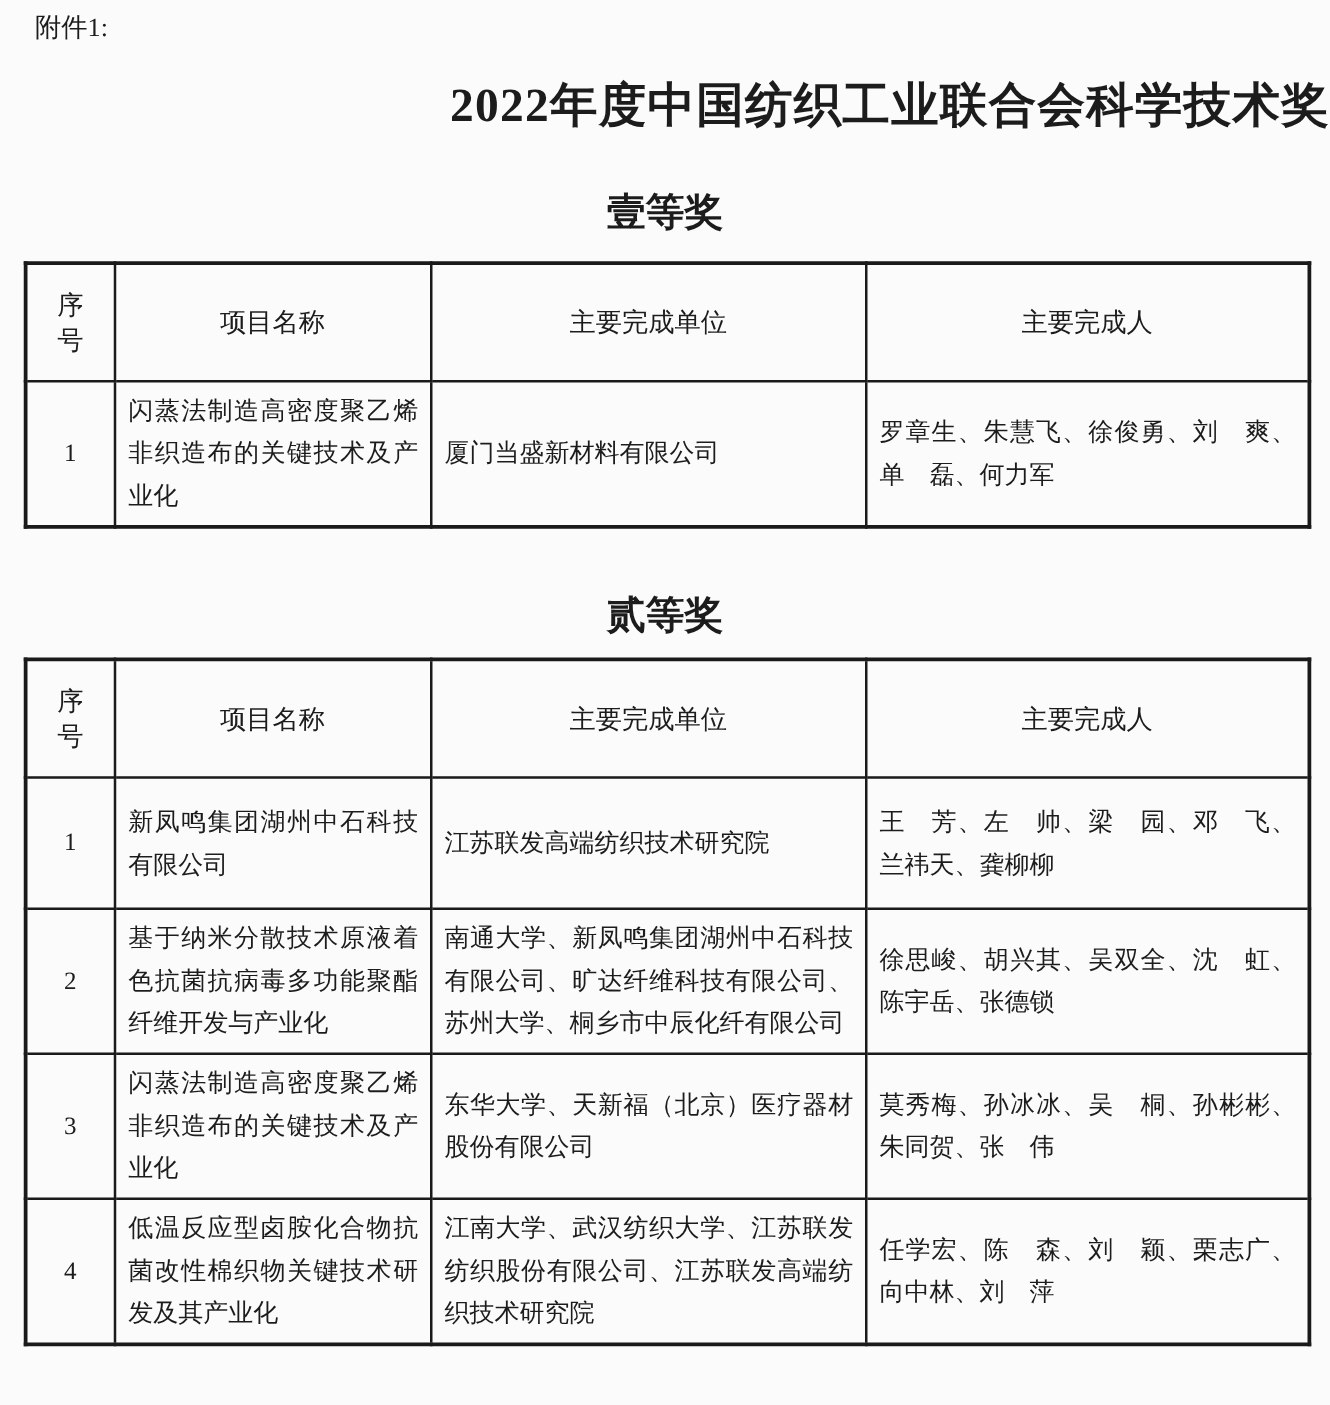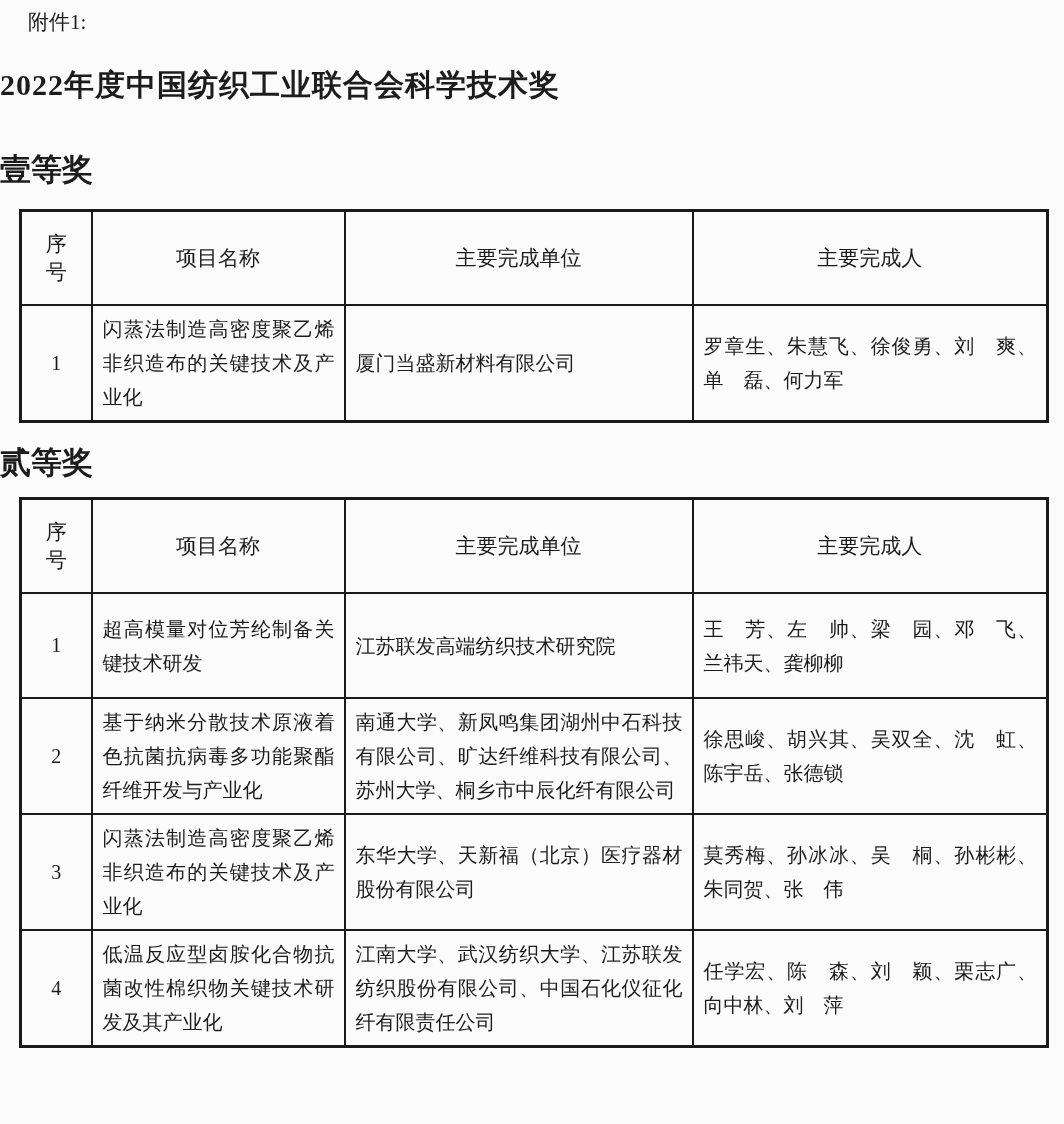--- a/index.html
+++ b/index.html
@@ -14,35 +14,35 @@
   .doc { width: 1064px; height: 1124px; }
 
   .attachment {
     margin: 8px 0 0 28px;
     font-size: 21px;
     line-height: 28px;
   }
 
   .title-block {
     margin-top: 28px;
-    text-align: left;
+    text-align: right;
     font-weight: bold;
-    font-size: 30px;
+    font-size: 38px;
     line-height: 42px;
     letter-spacing: 1px;
   }
 
   .section-heading {
-    text-align: left;
+    text-align: center;
     font-weight: bold;
     font-size: 31px;
     line-height: 44px;
   }
   .section-heading.first  { margin-top: 42px; margin-bottom: 17px; }
-  .section-heading.second { margin-top: 18px; margin-bottom: 12px; }
+  .section-heading.second { margin-top: 47px; margin-bottom: 12px; }
 
   table.award-table {
     margin-left: 19px;
     width: 1027px;
     border-collapse: collapse;
     table-layout: fixed;
     border: 3px solid #1a1a1a;
     background: transparent;
   }
   .award-table col.c-no    { width: 71px; }
@@ -123,38 +123,38 @@
     </colgroup>
     <tbody>
       <tr class="h-row2">
         <th>序号</th>
         <th>项目名称</th>
         <th>主要完成单位</th>
         <th>主要完成人</th>
       </tr>
       <tr class="d-row">
         <td class="no-cell">1</td>
-        <td class="text-cell">超高模量对位芳纶制备关键技术研发</td>
+        <td class="text-cell">新凤鸣集团湖州中石科技有限公司</td>
         <td class="text-cell">江苏联发高端纺织技术研究院</td>
         <td class="text-cell">王　芳、左　帅、梁　园、邓　飞、兰祎天、龚柳柳</td>
       </tr>
       <tr class="d-row">
         <td class="no-cell">2</td>
         <td class="text-cell">基于纳米分散技术原液着色抗菌抗病毒多功能聚酯纤维开发与产业化</td>
         <td class="text-cell">南通大学、新凤鸣集团湖州中石科技有限公司、旷达纤维科技有限公司、苏州大学、桐乡市中辰化纤有限公司</td>
         <td class="text-cell">徐思峻、胡兴其、吴双全、沈　虹、陈宇岳、张德锁</td>
       </tr>
       <tr class="d-row">
         <td class="no-cell">3</td>
         <td class="text-cell">闪蒸法制造高密度聚乙烯非织造布的关键技术及产业化</td>
         <td class="text-cell">东华大学、天新福（北京）医疗器材股份有限公司</td>
         <td class="text-cell">莫秀梅、孙冰冰、吴　桐、孙彬彬、朱同贺、张　伟</td>
       </tr>
       <tr class="d-row">
         <td class="no-cell">4</td>
         <td class="text-cell">低温反应型卤胺化合物抗菌改性棉织物关键技术研发及其产业化</td>
-        <td class="text-cell">江南大学、武汉纺织大学、江苏联发纺织股份有限公司、中国石化仪征化纤有限责任公司</td>
+        <td class="text-cell">江南大学、武汉纺织大学、江苏联发纺织股份有限公司、江苏联发高端纺织技术研究院</td>
         <td class="text-cell">任学宏、陈　森、刘　颖、栗志广、向中林、刘　萍</td>
       </tr>
     </tbody>
   </table>
 
 </div>
 
 </body></html>

